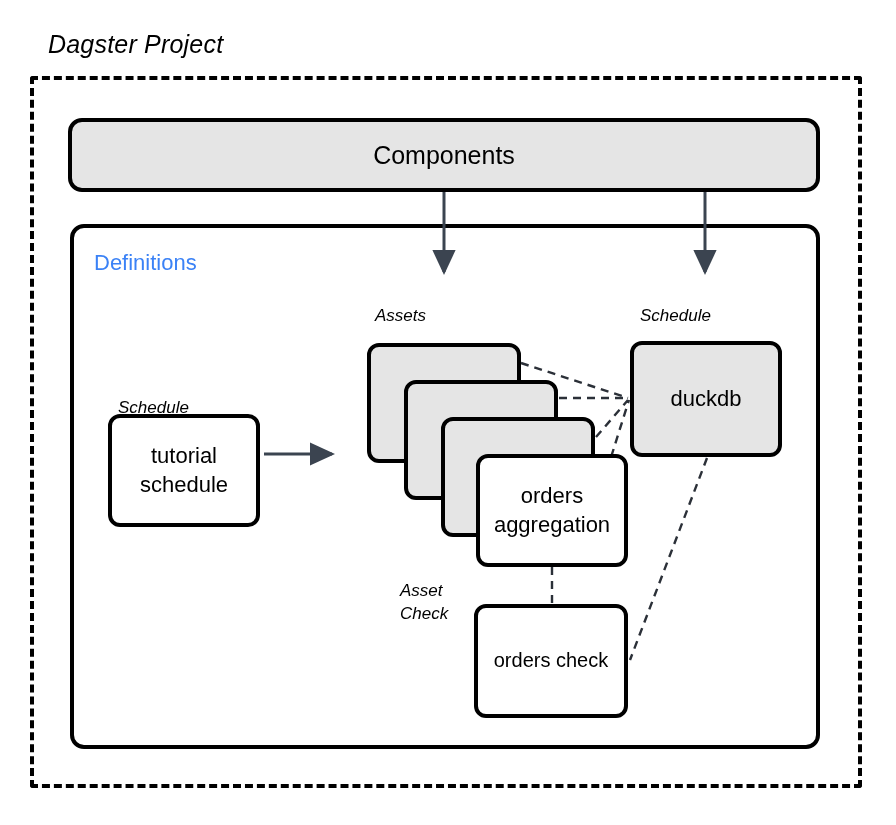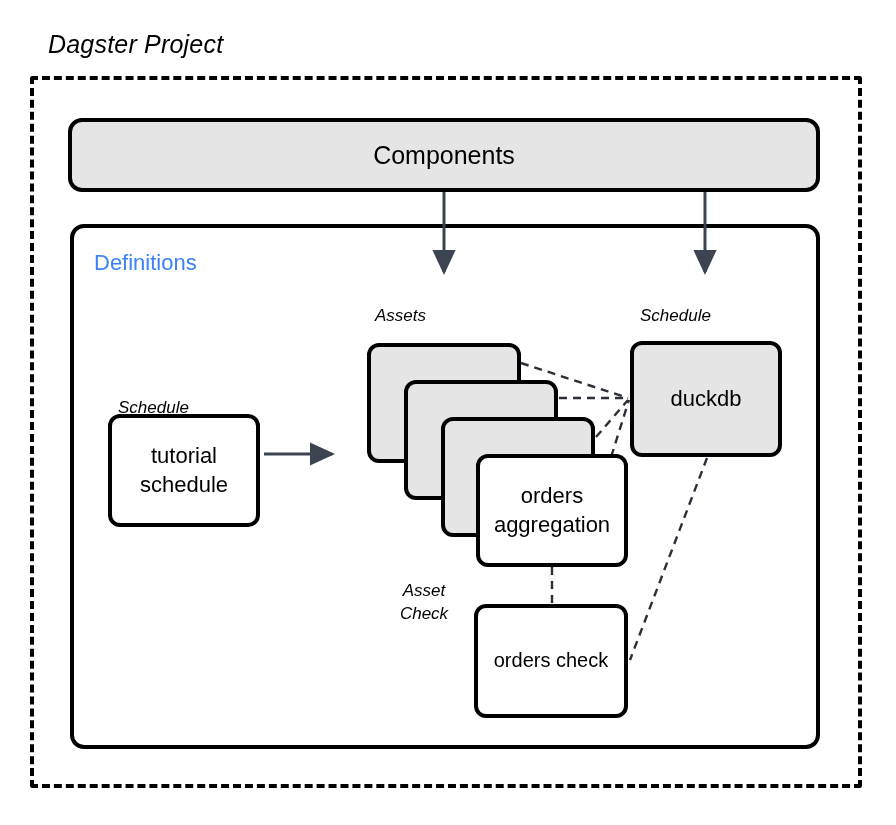--- a/index.html
+++ b/index.html
@@ -85,23 +85,23 @@
   .caption {
     font-size: 17px;
     font-style: italic;
     color: #000000;
     white-space: nowrap;
   }
   #assets-caption   { left: 375px; top: 306px; }
   #resource-caption { left: 640px; top: 306px; }
   #schedule-caption { left: 118px; top: 362px; margin-top: 36px; }
   #assetcheck-caption {
-    left: 380px; top: 580px;
+    left: 400px; top: 580px;
     width: 88px;
-    text-align: center;
+    text-align: left;
     line-height: 1.35;
     white-space: normal;
   }
 
   
   .asset-card {
     width: 154px;
     height: 120px;
   }
   #asset-card-1 { left: 367px; top: 343px; }

